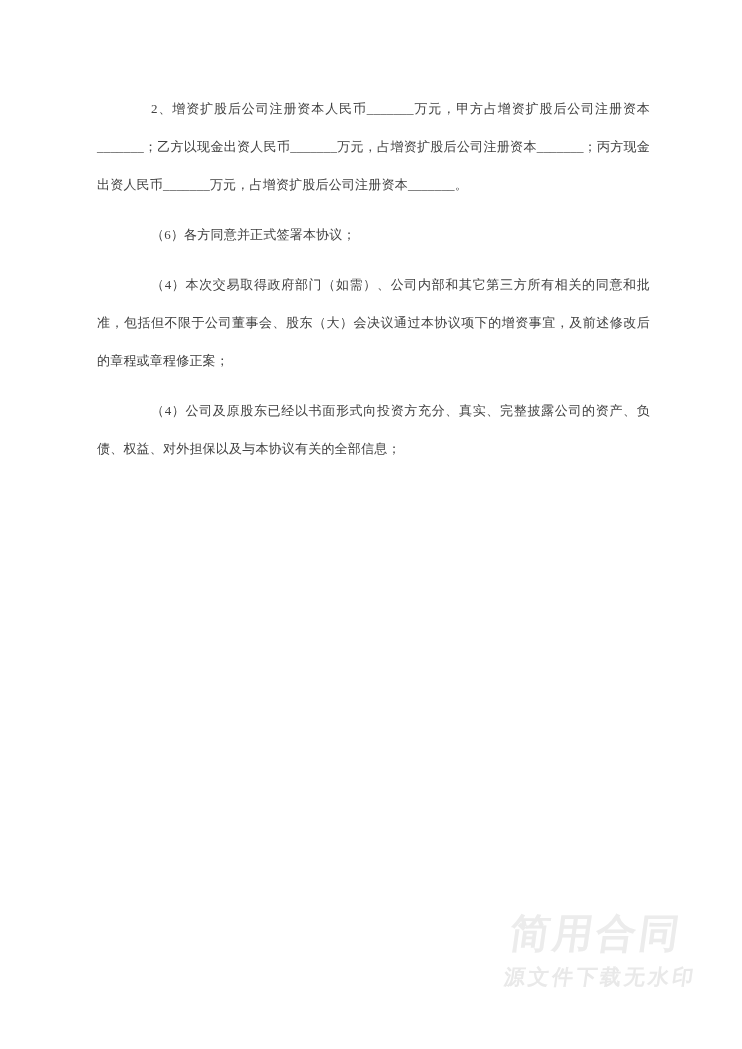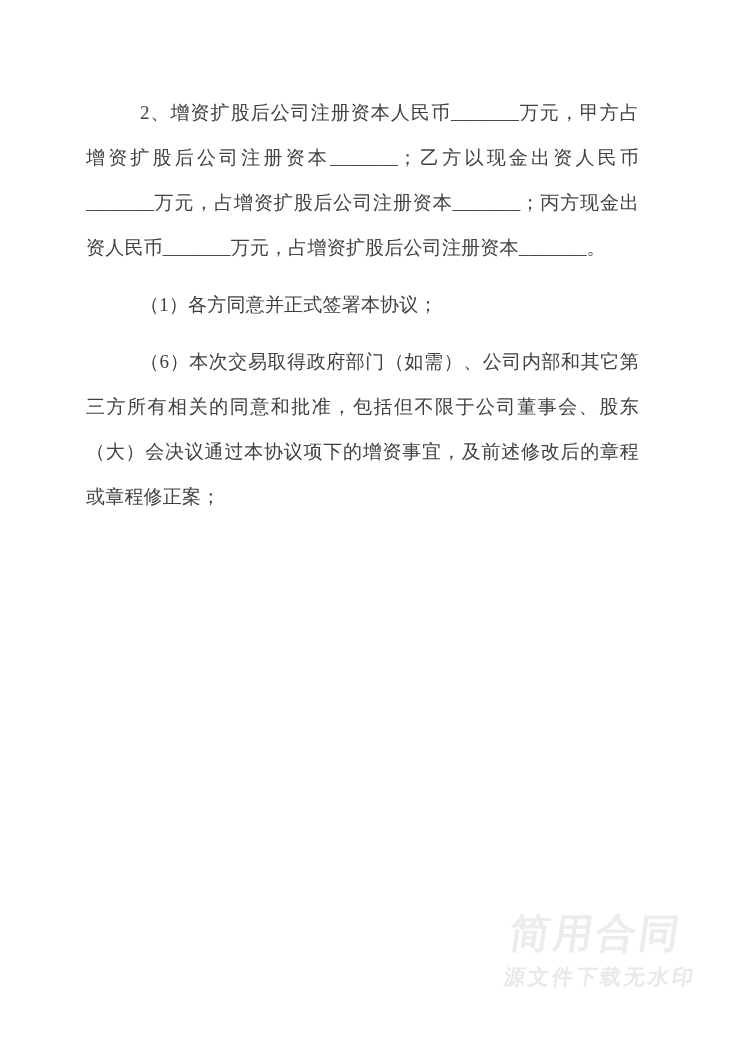--- a/index.html
+++ b/index.html
@@ -16,26 +16,26 @@
   }
   .page {
     position: relative;
     width: 742px;
     height: 1049px;
     background: #ffffff;
     overflow: hidden;
   }
   .content {
     position: absolute;
-    left: 86px;
+    left: 97px;
     top: 90px;
     width: 553px;
     color: #414141;
-    font-size: 19px;
-    line-height: 45px;
+    font-size: 13px;
+    line-height: 38px;
     text-align: justify;
     text-justify: inter-ideograph;
   }
   .para {
     margin: 0 0 12px 0;
     text-indent: 54px;
     letter-spacing: 0.2px;
   }
   .para.heading {
     
@@ -67,25 +67,26 @@
 </head>
 <body>
 
 <div class="page">
 
   <div class="content" style="color: rgb(65, 65, 65);">
     <p class="para">2、增资扩股后公司注册资本人民币_______万元，甲方占增资扩股后公司注册资本_______；乙方以现金出资人民币_______万元，占增资扩股后公司注册资本_______；丙方现金出资人民币_______万元，占增资扩股后公司注册资本_______。</p>
 
 
 
-    <p class="para">（1）各方同意并正式签署本协议；</p>
+    <p class="para">（6）各方同意并正式签署本协议；</p>
 
 
-    <p class="para">（6）本次交易取得政府部门（如需）、公司内部和其它第三方所有相关的同意和批准，包括但不限于公司董事会、股东（大）会决议通过本协议项下的增资事宜，及前述修改后的章程或章程修正案；</p>
+    <p class="para">（4）本次交易取得政府部门（如需）、公司内部和其它第三方所有相关的同意和批准，包括但不限于公司董事会、股东（大）会决议通过本协议项下的增资事宜，及前述修改后的章程或章程修正案；</p>
 
+    <p class="para">（4）公司及原股东已经以书面形式向投资方充分、真实、完整披露公司的资产、负债、权益、对外担保以及与本协议有关的全部信息；</p>
   </div>
 
   <div class="watermark">
     <div class="wm-title" style="color: rgb(236, 236, 236);">简用合同</div>
     <div class="wm-sub" style="color: rgb(233, 233, 233);">源文件下载无水印</div>
   </div>
 
 </div>
 
 </body></html>

